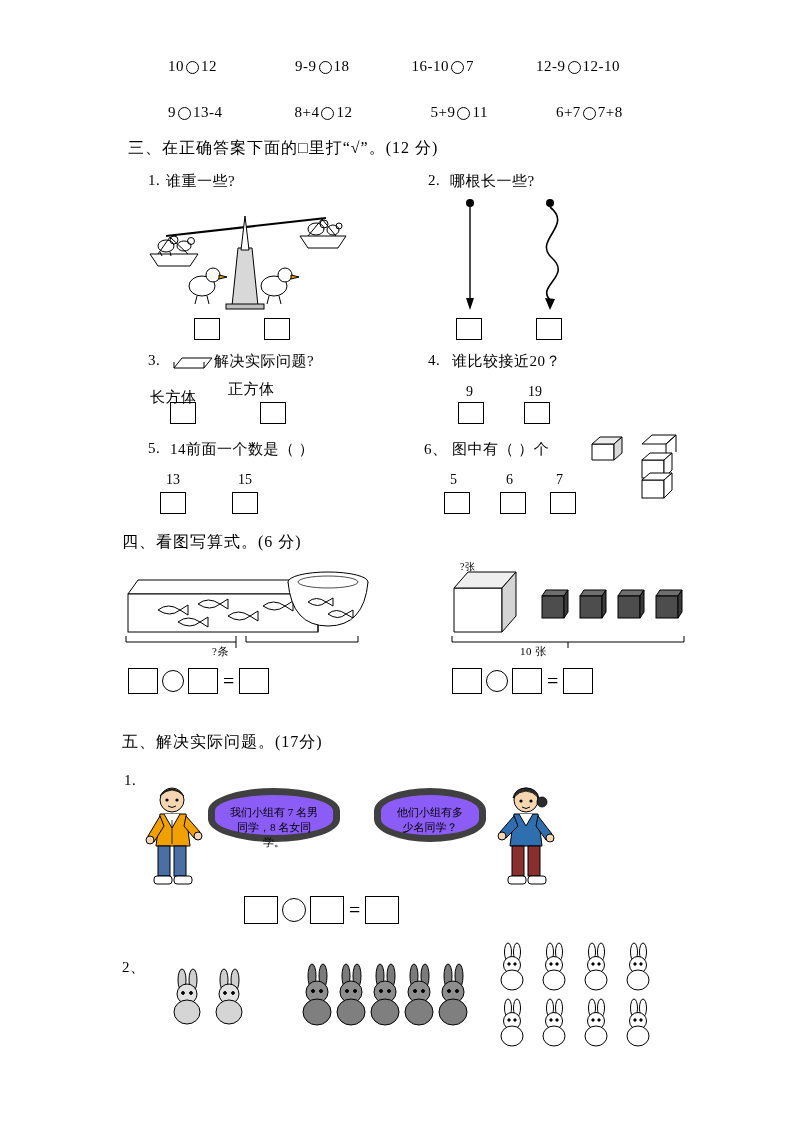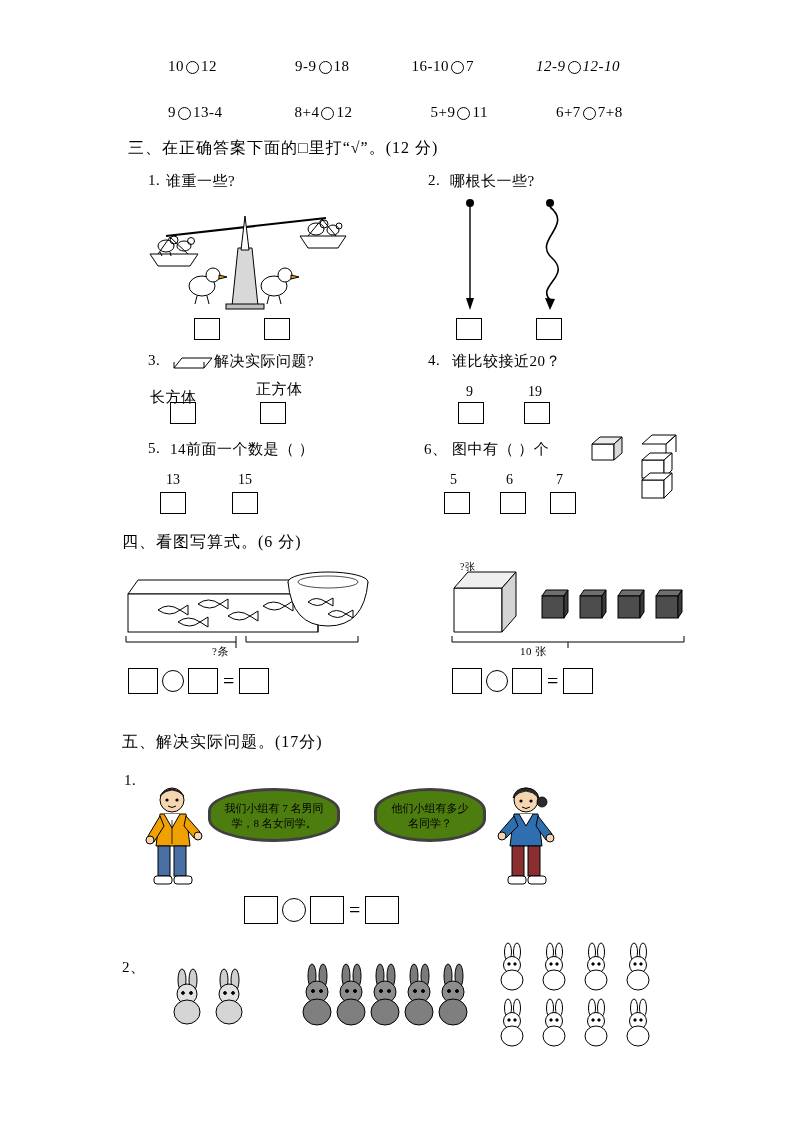--- a/index.html
+++ b/index.html
@@ -96,28 +96,28 @@
   }
   .eqsign {
     font-size: 20px;
     line-height: 1;
     padding: 0 1px;
   }
 
   
   .bubble {
     position: absolute;
-    border: 3px solid #404040;
+    border: 7px solid #404040;
     border-radius: 50%/42%;
     font-size: 11px;
     line-height: 15px;
     padding: 10px 12px;
     box-sizing: border-box;
     text-align: center;
-    background: #4d7c0f;
+    background: #8b5cf6;
   }
 
   .small-cn { font-size: 13px; }
 
   svg { display: block; }
 </style>
 </head>
 <body>
 
 <div class="page">
@@ -125,21 +125,21 @@
   <div class="cmp-row" style="top:58px;">
     <div class="cmp-item" style="margin-left:168px;">
       <span>10</span><span class="circ"></span><span>12</span>
     </div>
     <div class="cmp-item" style="margin-left:78px;">
       <span>9-9</span><span class="circ"></span><span>18</span>
     </div>
     <div class="cmp-item" style="margin-left:62px;">
       <span>16-10</span><span class="circ"></span><span>7</span>
     </div>
-    <div class="cmp-item" style="margin-left:62px;font-style:italic;">
+    <div class="cmp-item" style="margin-left:62px;">
       <span>12-9</span><span class="circ"></span><span>12-10</span>
     </div>
   </div>
 
   <div class="cmp-row" style="top:104px;">
     <div class="cmp-item" style="margin-left:168px;">
       <span>9</span><span class="circ"></span><span>13-4</span>
     </div>
     <div class="cmp-item" style="margin-left:72px;">
       <span>8+4</span><span class="circ"></span><span>12</span>
@@ -224,21 +224,21 @@
   <div class="qtext" style="left:148px; top:352px;">3.</div>
   <div class="abs" style="left:172px; top:348px; width:42px; height:24px;">
     <svg width="42" height="24" viewBox="0 0 42 24">
       <polygon points="2,20 32,20 40,10 10,10" fill="#fff" stroke="#000" stroke-width="1"></polygon>
       <line x1="2" y1="20" x2="2" y2="14" stroke="#000" stroke-width="1"></line>
       <line x1="32" y1="20" x2="32" y2="14" stroke="#000" stroke-width="1"></line>
     </svg>
   </div>
   <div class="qtext" style="left:214px; top:352px;">解决实际问题?</div>
   <div class="qtext" style="left:150px; top:388px;">长方体</div>
-  <div class="qtext" style="left:256px; top:380px;">正方体</div>
+  <div class="qtext" style="left:228px; top:380px;">正方体</div>
   <div class="sq ansbox" style="left:170px; top:402px;"></div>
   <div class="sq ansbox" style="left:260px; top:402px;"></div>
 
   <div class="qtext" style="left:428px; top:352px;">4.</div>
   <div class="qtext" style="left:452px; top:352px;">谁比较接近20？</div>
   <div class="num-label" style="left:466px; top:384px;">9</div>
   <div class="num-label" style="left:528px; top:384px;">19</div>
   <div class="sq ansbox" style="left:458px; top:402px;"></div>
   <div class="sq ansbox" style="left:524px; top:402px;"></div>
 

